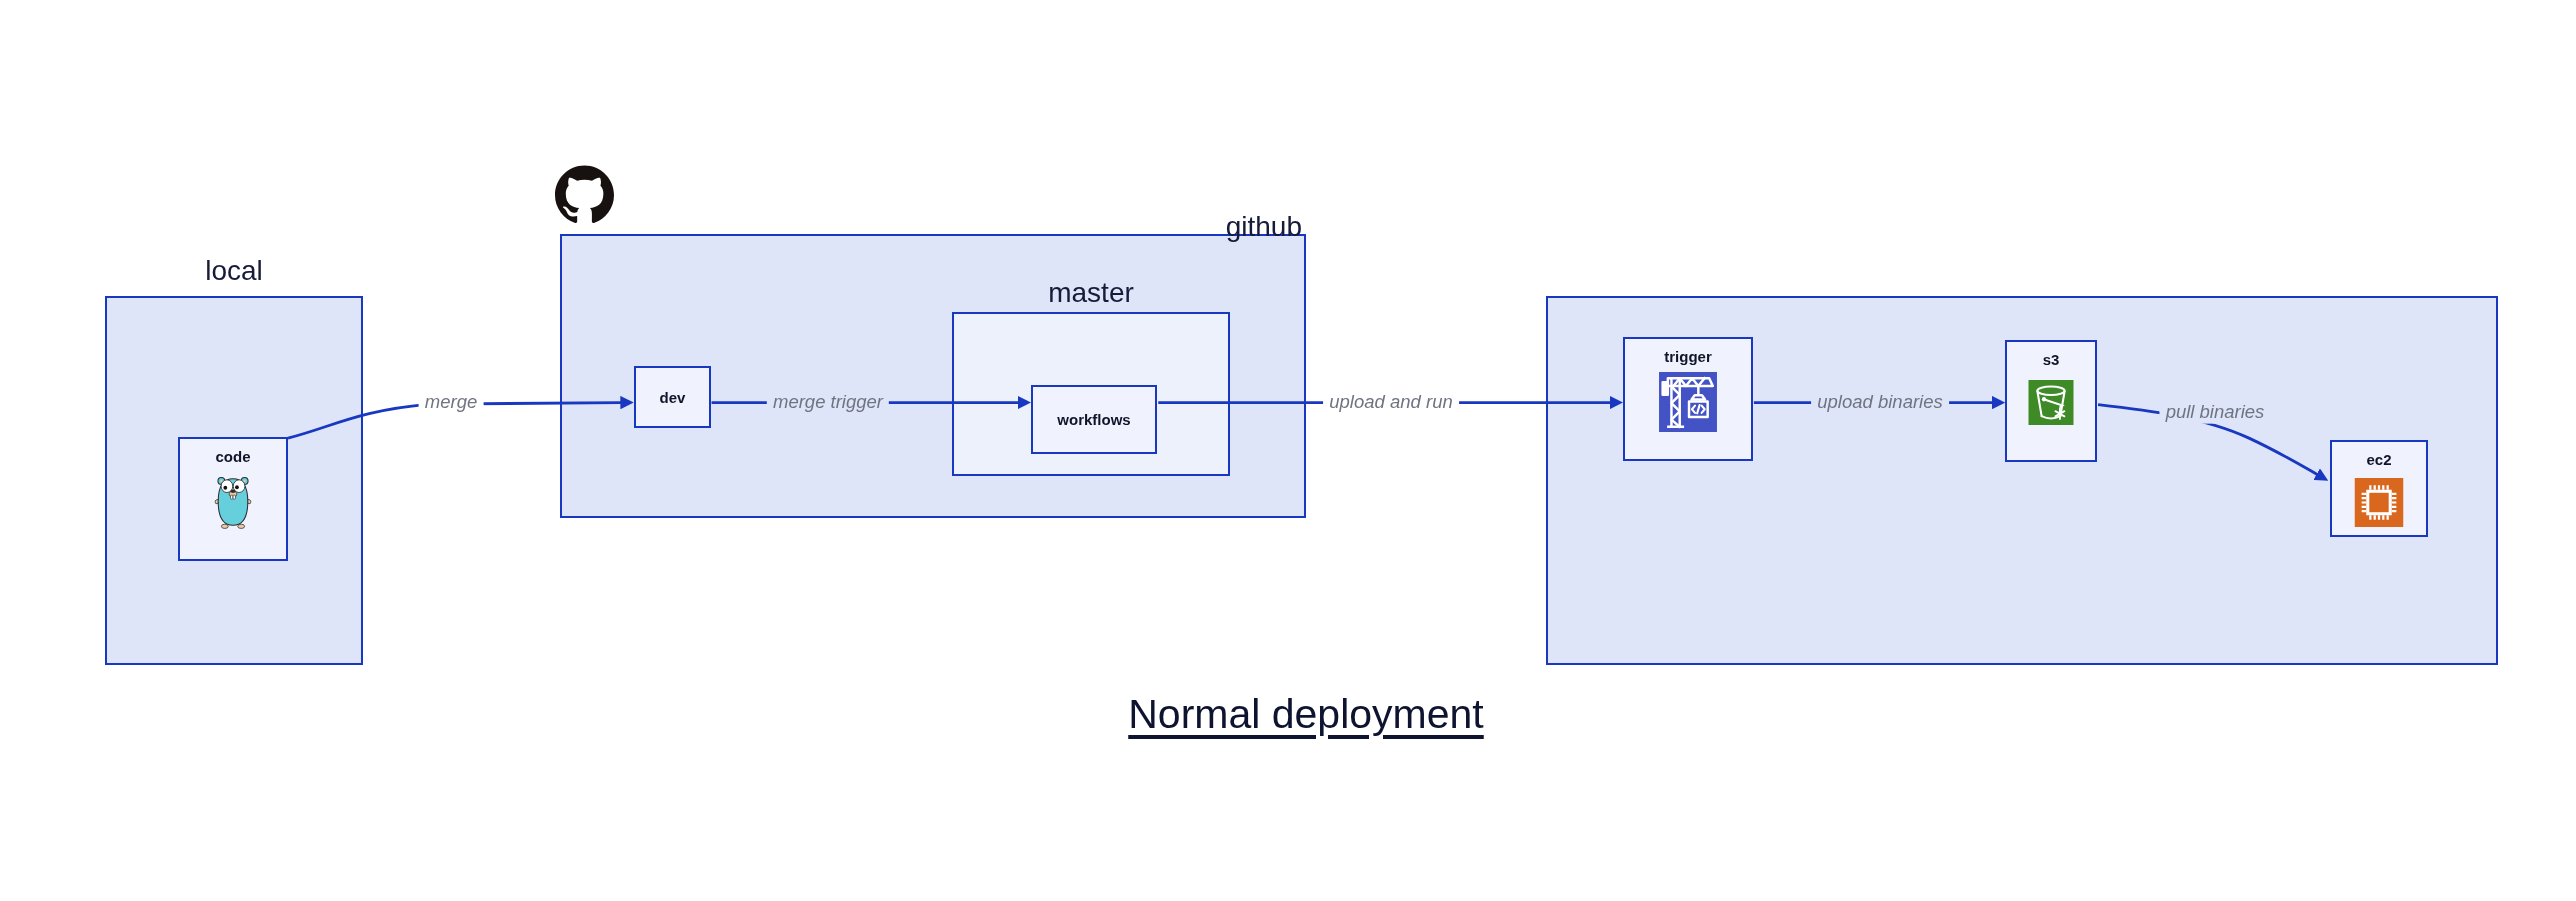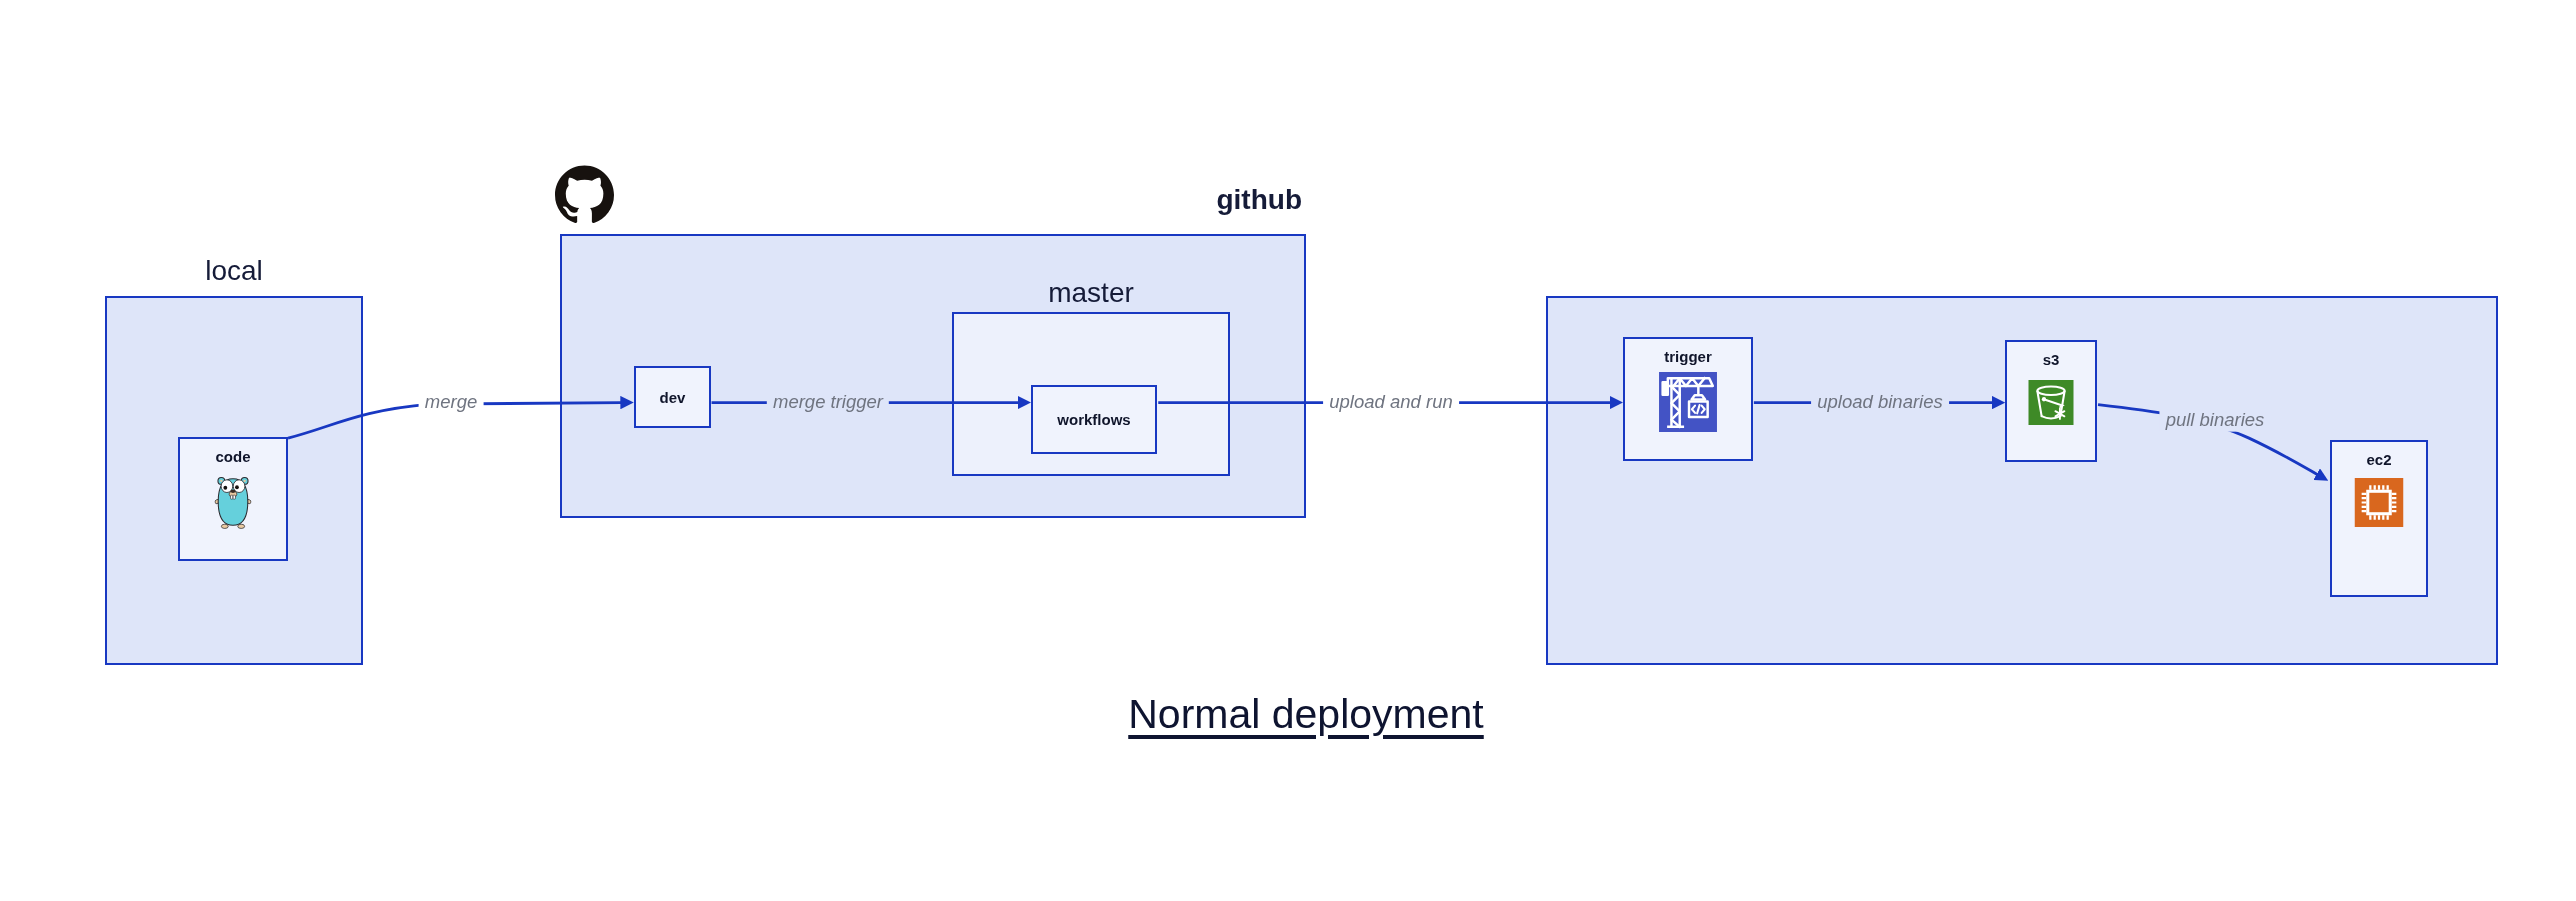--- a/index.html
+++ b/index.html
@@ -46,21 +46,21 @@
 
   .title{position:absolute;left:1306px;top:691px;transform:translateX(-50%);font-size:41px;color:#0e1430;
     white-space:nowrap;z-index:4;text-decoration:underline;text-decoration-thickness:4.1px;text-underline-offset:7.2px;}
 </style>
 </head>
 <body>
 
 <div class="canvas">
 
   <div class="group-label center" style="left:105px;top:256px;width:258px;">local</div>
-  <div class="group-label" style="right:1302px;top:185px;font-weight:bold;">github</div>
+  <div class="group-label" style="right:1302px;top:212px;">github</div>
   <div class="group-label center" style="left:952px;top:278px;width:278px;">master</div>
 
   <div class="gbox" style="left:105px;top:296px;width:258px;height:369px;"></div>
   <div class="gbox" style="left:560px;top:234px;width:746px;height:284px;"></div>
   <div class="gbox master" style="left:952px;top:312px;width:278px;height:164px;"></div>
   <div class="gbox" style="left:1546px;top:296px;width:952px;height:369px;"></div>
 
   <span class="icon-wrap" style="left:584px;top:164px;transform:none;left:555px;">
     <svg width="59" height="62" viewBox="0 0 16 16" aria-hidden="true">
       <path fill="var(--octocat-black)" d="M8 0c4.42 0 8 3.58 8 8a8.013 8.013 0 0 1-5.45 7.59c-.4.08-.55-.17-.55-.38 0-.27.01-1.13.01-2.2 0-.75-.25-1.23-.54-1.48 1.78-.2 3.65-.88 3.65-3.95 0-.88-.31-1.59-.82-2.15.08-.2.36-1.02-.08-2.12 0 0-.67-.22-2.2.82-.64-.18-1.32-.27-2-.27-.68 0-1.36.09-2 .27-1.53-1.03-2.2-.82-2.2-.82-.44 1.1-.16 1.92-.08 2.12-.51.56-.82 1.28-.82 2.15 0 3.06 1.86 3.75 3.64 3.95-.23.2-.44.55-.51 1.07-.46.21-1.61.55-2.33-.66-.15-.24-.6-.83-1.23-.82-.67.01-.27.38.01.53.34.19.73.9.82 1.13.16.45.68 1.31 2.69.94 0 .67.01 1.3.01 1.49 0 .21-.15.45-.55.38A7.995 7.995 0 0 1 0 8c0-4.42 3.58-8 8-8Z"></path>
@@ -141,21 +141,21 @@
           <path d="M38.5 12 L34 38.5"></path>
           <path d="M14 38.5 Q24 43.5 34 38.5"></path>
           <circle cx="16.5" cy="20.5" r="2.3" fill="#ffffff" stroke="none"></circle>
           <path d="M18.6 21.3 L36.2 27.2 L33.8 28.8"></path>
           <path d="M33.5 30.5 V41.5 M28.7 33.2 L38.3 38.8 M38.3 33.2 L28.7 38.8" stroke-width="2"></path>
         </g>
       </svg>
     </span>
   </div>
 
-  <div class="nbox" style="left:2330px;top:440px;width:98px;height:157px;">
+  <div class="nbox" style="left:2330px;top:440px;width:98px;height:97px;">
     <div class="node-label toplabel">ec2</div>
     <span class="icon-wrap" style="top:36px;">
       <svg width="49" height="49" viewBox="0 0 48 48" aria-hidden="true">
         <rect x="0" y="0" width="48" height="48" fill="var(--ec2-icon-bg)"></rect>
         <g stroke="#ffffff" fill="none">
           <rect x="13" y="13" width="22" height="22" stroke-width="3"></rect>
           <g stroke-width="2.2">
             <path d="M15.5 7 V11.5 M19.8 7 V11.5 M24 7 V11.5 M28.2 7 V11.5 M32.5 7 V11.5"></path>
             <path d="M15.5 36.5 V41 M19.8 36.5 V41 M24 36.5 V41 M28.2 36.5 V41 M32.5 36.5 V41"></path>
             <path d="M7 15.5 H11.5 M7 19.8 H11.5 M7 24 H11.5 M7 28.2 H11.5 M7 32.5 H11.5"></path>
@@ -176,18 +176,18 @@
     <path class="edge" d="M 1381 781 H 1977" marker-end="url(#arrow)"></path>
     <path class="edge" d="M 2248 781 H 3126" marker-end="url(#arrow)"></path>
     <path class="edge" d="M 3404 781 H 3868" marker-end="url(#arrow)"></path>
     <path class="edge" d="M 4072 785 C 4170 796, 4280 810, 4365 850 C 4425 878, 4465 902, 4498 921" marker-end="url(#arrow)"></path>
   </svg>
 
   <div class="edge-label bg-white" style="left:451px;top:402px;">merge</div>
   <div class="edge-label bg-outer" style="left:828px;top:402px;">merge trigger</div>
   <div class="edge-label bg-white" style="left:1391px;top:402px;">upload and run</div>
   <div class="edge-label bg-outer" style="left:1880px;top:402px;">upload binaries</div>
-  <div class="edge-label bg-outer" style="left:2215px;top:412px;margin-top:8px;">pull binaries</div>
+  <div class="edge-label bg-outer" style="left:2215px;top:412px;">pull binaries</div>
 
   <div class="title">Normal deployment</div>
 
 </div>
 
 
 </body></html>

